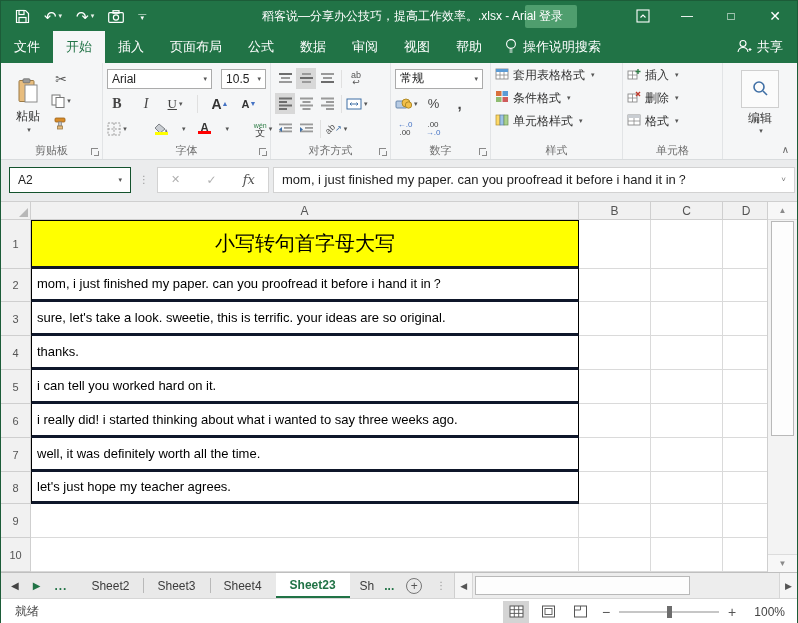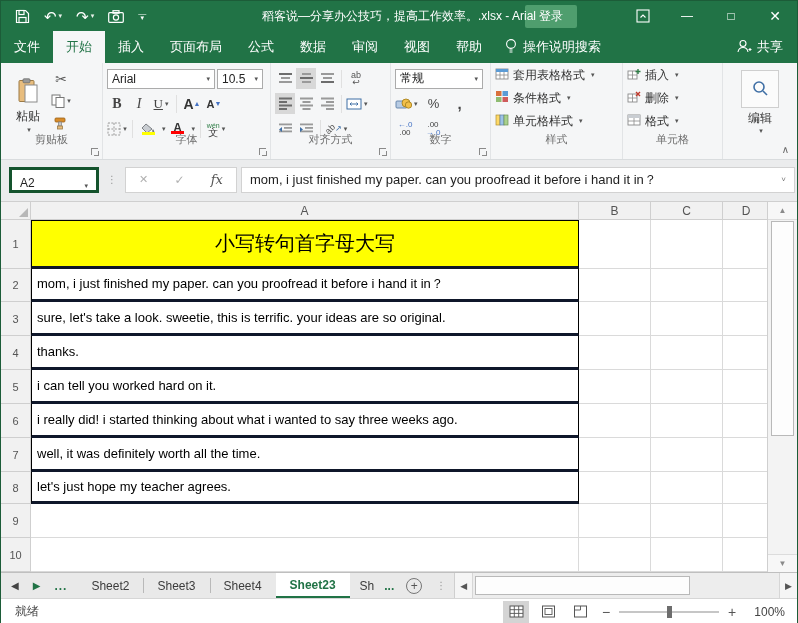--- a/index.html
+++ b/index.html
@@ -21,26 +21,26 @@
   
   .ribbon-tabs { height:32px; background:#217346; display:flex; align-items:stretch; color:#fff; flex:0 0 auto; }
   .rtab { padding:0 13px; display:flex; align-items:center; font-size:13px; }
   .rtab.active { background:#f5f6f7; color:#217346; }
   .tellme { display:flex; align-items:center; gap:6px; padding:0 10px; font-size:13px; }
   .share { margin-left:auto; display:flex; align-items:center; gap:5px; padding:0 14px; font-size:13px; }
 
   
   .ribbon { height:97px; background:#f5f6f7; border-bottom:1px solid #d9dcde; display:flex; flex:0 0 auto; position:relative; }
   .grp { position:relative; border-right:1px solid #e2e4e6; padding:3px 4px 16px 4px; }
-  .grp-label { position:absolute; bottom:12px; left:0; right:0; text-align:center; font-size:11px; color:#6e6e6e; }
+  .grp-label { position:absolute; bottom:1px; left:0; right:0; text-align:center; font-size:11px; color:#6e6e6e; }
   .launcher { position:absolute; right:2px; bottom:2px; width:9px; height:9px; }
   .launcher::before { content:""; position:absolute; left:0; top:0; width:6px; height:6px; border-left:1px solid #8a8a8a; border-top:1px solid #8a8a8a; }
   .launcher::after { content:""; position:absolute; right:1px; bottom:1px; width:4px; height:4px; border-right:1px solid #8a8a8a; border-bottom:1px solid #8a8a8a; }
   .dd { font-size:7px; color:#555; margin-left:2px; }
-  .mrow { display:flex; align-items:center; height:25px; gap:2px; }
+  .mrow { display:flex; align-items:center; height:25px; gap:9px; }
   .combo { background:#fff; border:1px solid #ababab; height:20px; display:flex; align-items:center; padding:0 4px; font-size:12px; color:#222; }
   .combo .dd { margin-left:auto; }
   .icbtn { display:flex; align-items:center; justify-content:center; min-width:20px; height:21px; color:#444; }
   .icbtn.active { background:#d8d8d8; }
   .glyph { font-size:13px; color:#555; }
 
   
   .grp-clip { width:102px; display:flex; }
   .paste-big { width:46px; display:flex; flex-direction:column; align-items:center; justify-content:center; gap:1px; padding-top:2px; }
   .paste-big .lbl { font-size:12px; color:#333; }
@@ -82,21 +82,21 @@
   .srow { display:flex; align-items:center; gap:4px; height:20px; font-size:12px; color:#333; }
 
   
   .grp-edit { flex:1; display:flex; flex-direction:column; align-items:center; }
   .edit-btn { width:38px; height:38px; border:1px solid #cfcfcf; background:#fbfbfb; display:flex; align-items:center; justify-content:center; margin-top:4px; }
   .edit-lbl { font-size:12px; color:#333; margin-top:2px; }
   .collapse { position:absolute; right:8px; bottom:4px; color:#666; font-size:10px; }
 
   
   .fbar { height:42px; background:#ebeced; display:flex; align-items:center; padding:0 2px 2px 2px; flex:0 0 auto; border-bottom:1px solid #cfcfcf; }
-  .namebox { width:90px; height:26px; background:#fff; border:3px solid #14532d; display:flex; align-items:flex-end; padding:0 8px; font-size:12px; color:#222; margin-left:6px; }
+  .namebox { width:122px; height:26px; background:#fff; border:1px solid #14532d; display:flex; align-items:center; padding:0 8px; font-size:12px; color:#222; margin-left:6px; }
   .namebox .dd { margin-left:auto; }
   .fdots { color:#9a9a9a; font-size:10px; letter-spacing:0; margin:0 8px; }
   .fxbox { width:112px; height:26px; background:#fff; border:1px solid #d2d2d2; display:flex; align-items:center; justify-content:space-around; color:#9a9a9a; }
   .fxbox .fx { font-style:italic; font-family:"DejaVu Serif",serif; color:#555; font-size:13px; }
   .ffield { flex:1; height:26px; background:#fff; border:1px solid #d2d2d2; margin-left:4px; display:flex; align-items:center; padding:0 8px; font-size:13px; color:#222; }
   .ffield .dd { margin-left:auto; font-size:8px; color:#777; }
 
   
   .gridwrap { height:370px; position:relative; overflow:hidden; background:#fff; flex:0 0 auto; }
   .grow { display:flex; }

